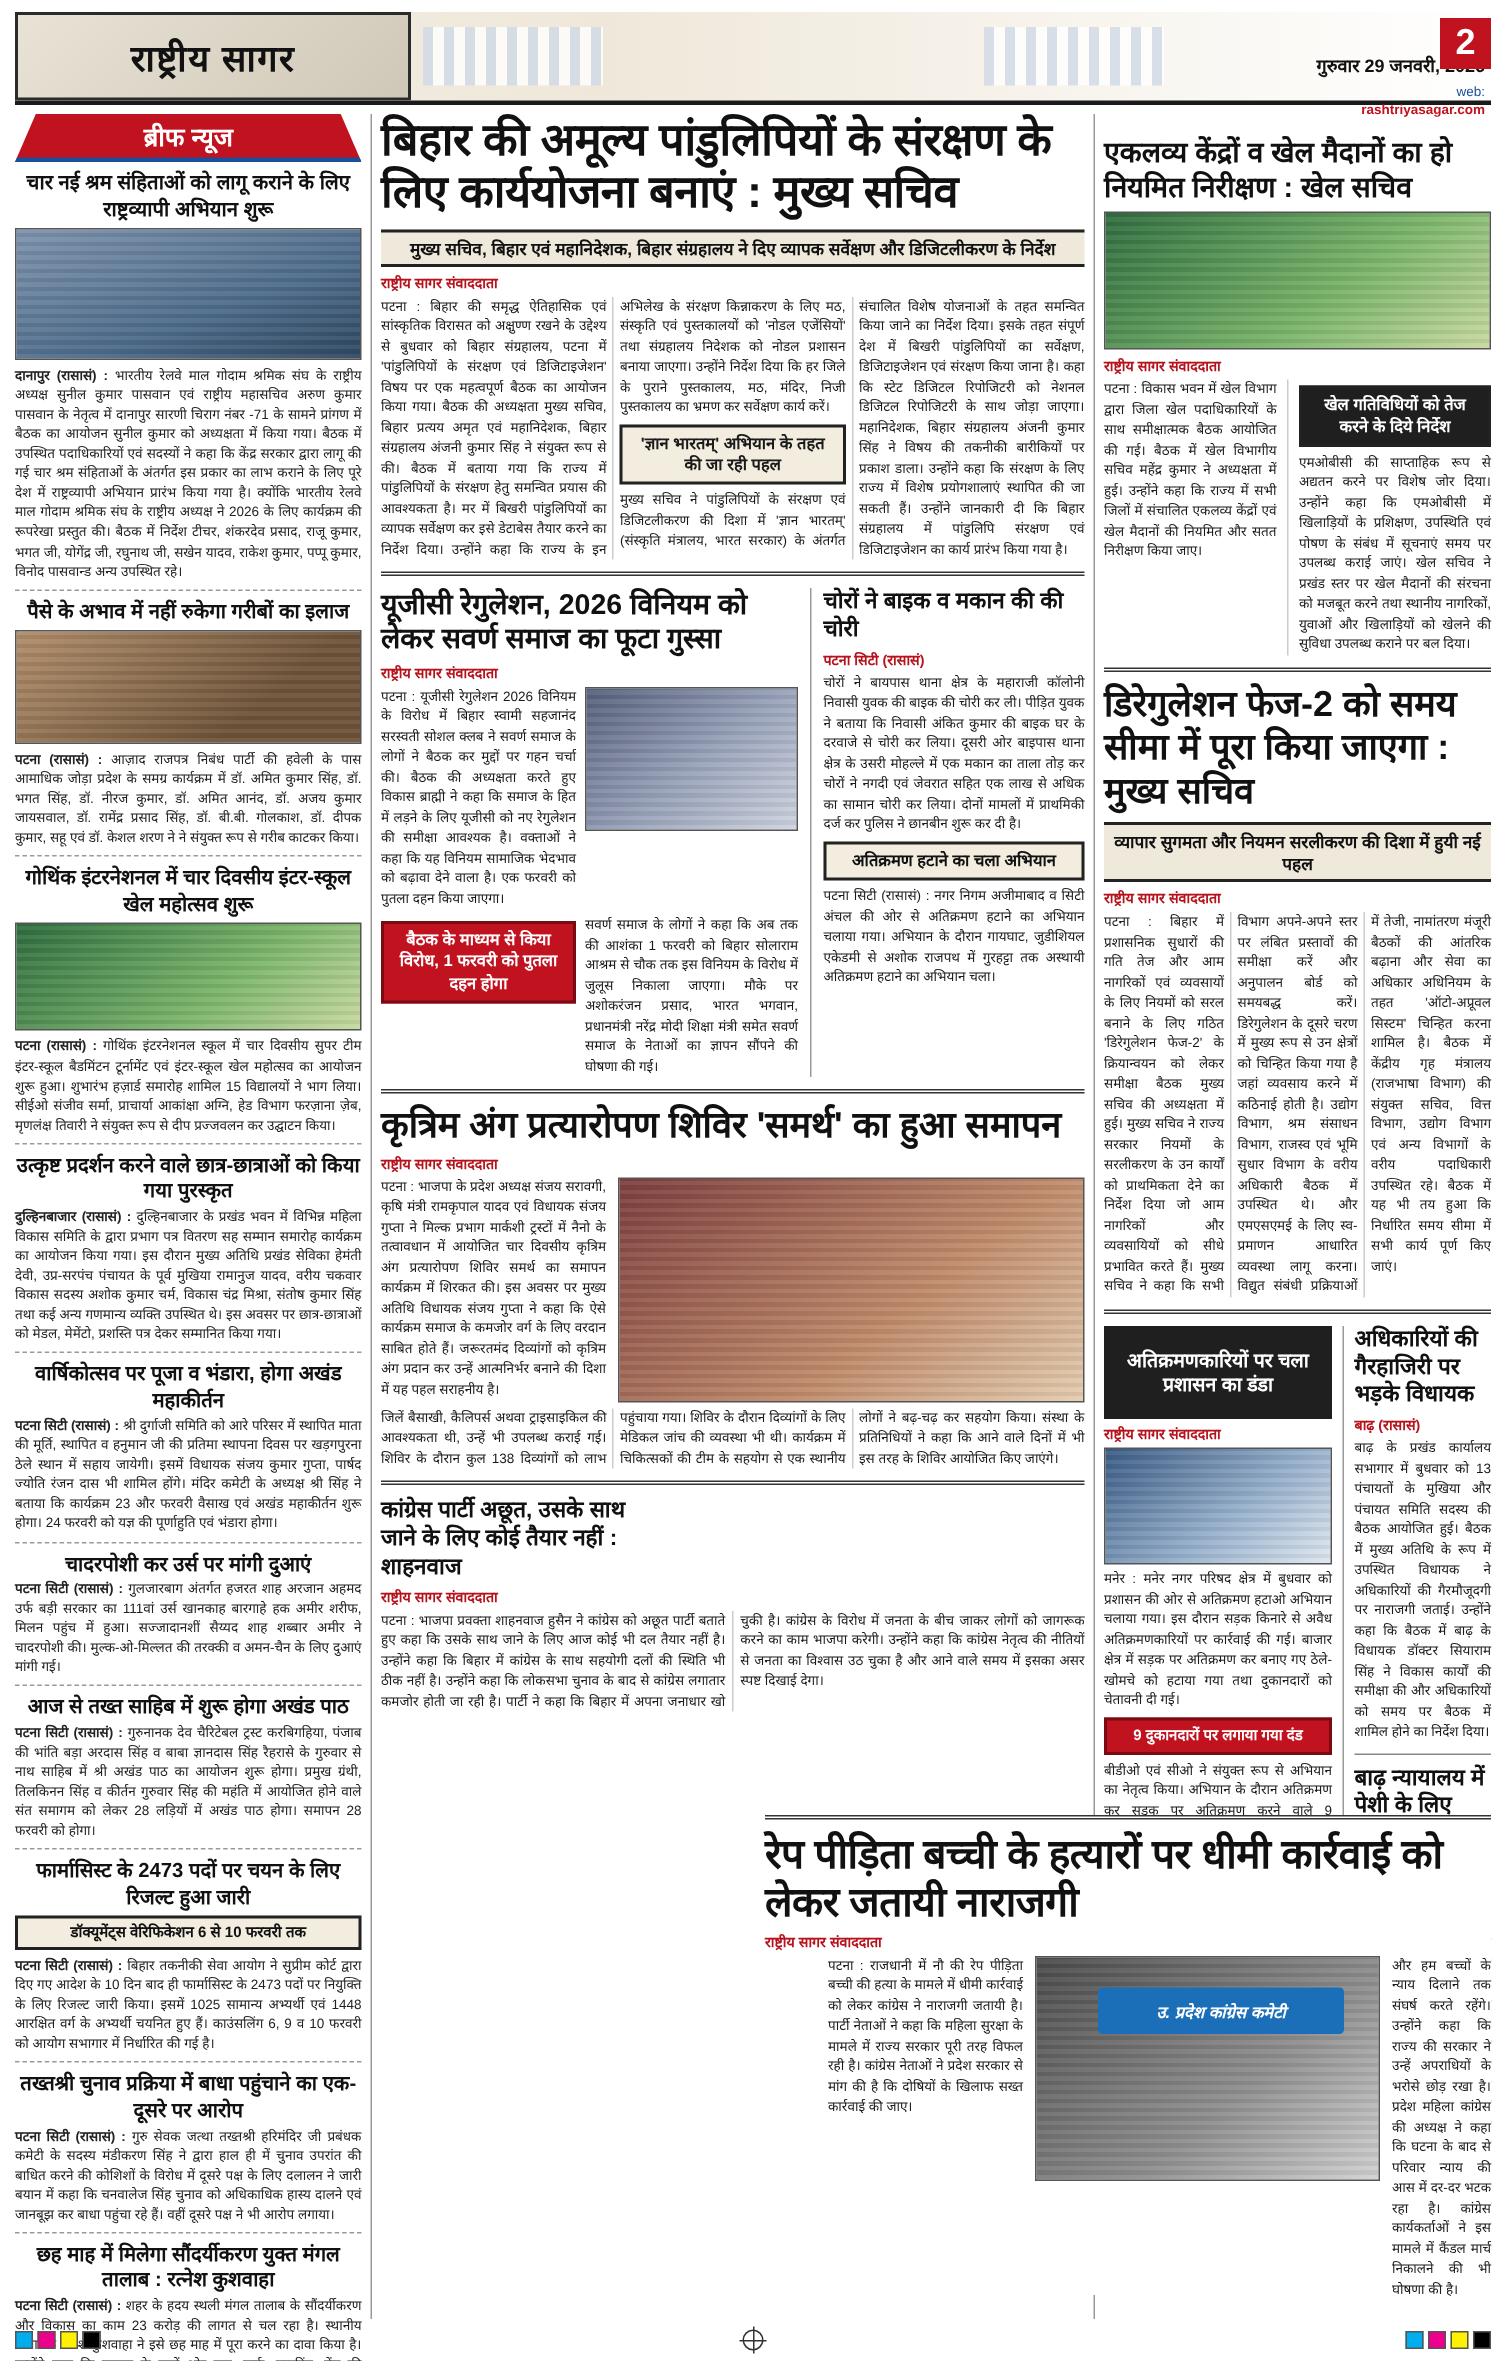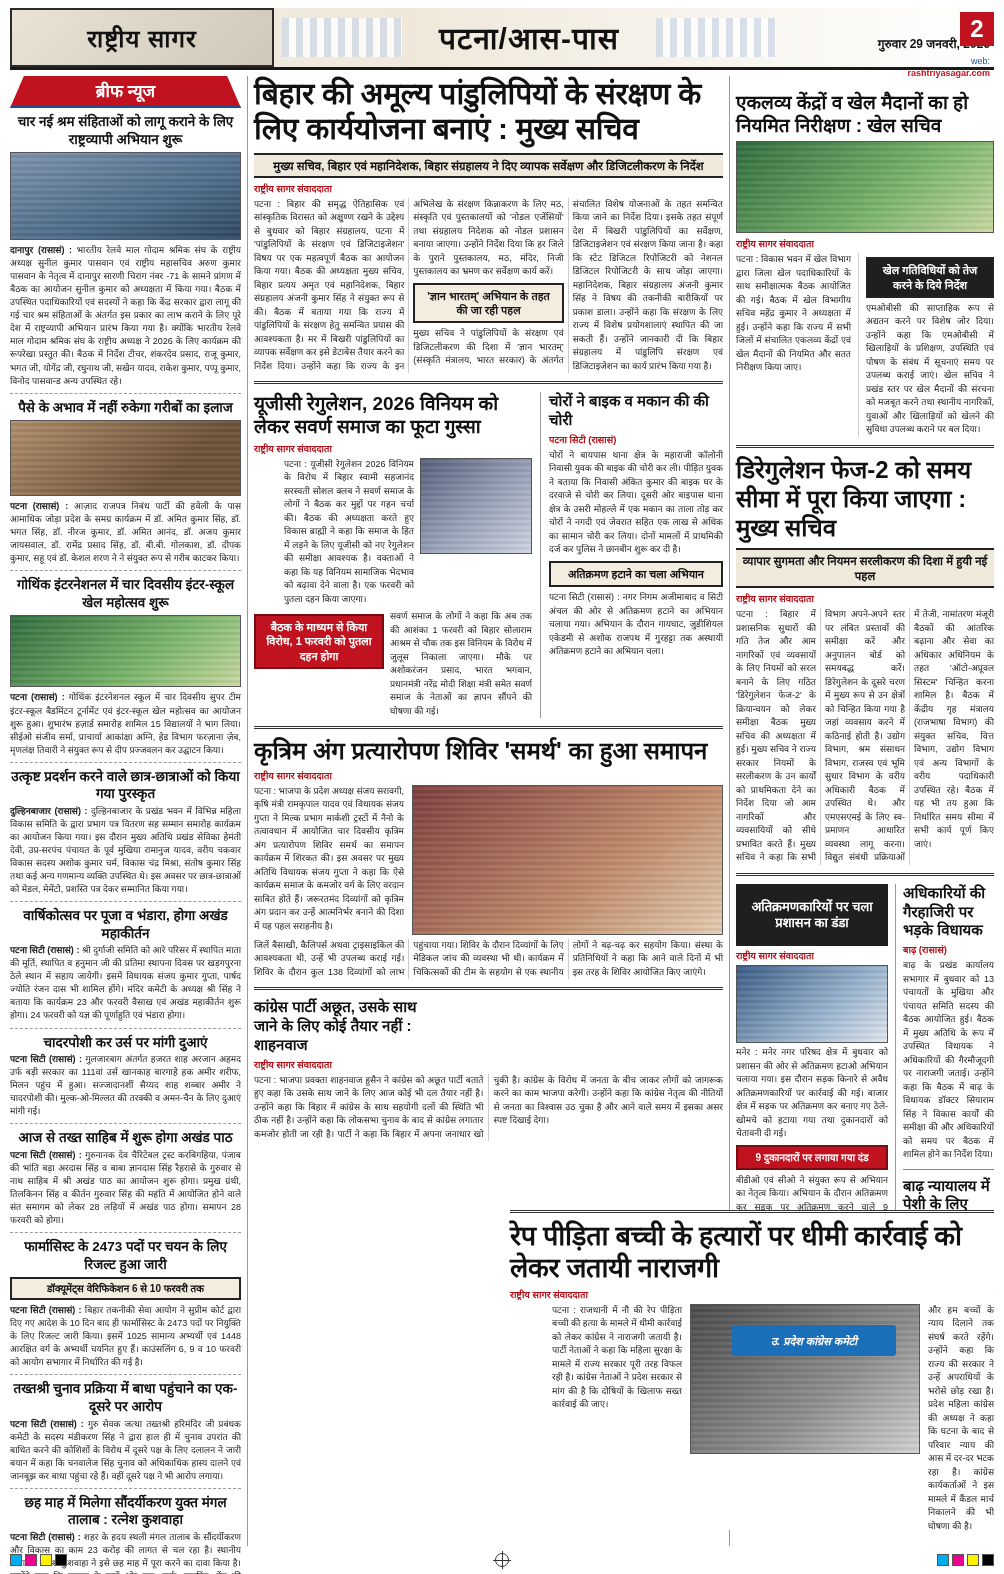--- a/index.html
+++ b/index.html
@@ -112,21 +112,20 @@
 </style>
 </head>
 <body>
 
 <div class="page">
 
   <div class="masthead">
     <div class="logo-box">राष्ट्रीय सागर</div>
     <div class="mast-mid">
       <div class="stripes"></div>
-      <div class="section-title">पटना/आस-पास</div>
       <div class="stripes right"></div>
     </div>
     <div class="mast-right">
       <div class="pagenum">2</div>
       <div class="city">पटना</div>
       <div class="date">गुरुवार 29 जनवरी, 2026</div>
       <div class="web">
         <span>web:</span><br>
         <b>rashtriyasagar.com</b>
       </div>
@@ -237,21 +236,21 @@
           <span>कहा कि स्टेट डिजिटल रिपोजिटरी को नेशनल डिजिटल रिपोजिटरी के साथ जोड़ा जाएगा। महानिदेशक, बिहार संग्रहालय अंजनी कुमार सिंह ने विषय की तकनीकी बारीकियों पर प्रकाश डाला। उन्होंने कहा कि संरक्षण के लिए राज्य में विशेष प्रयोगशालाएं स्थापित की जा सकती हैं। उन्होंने जानकारी दी कि बिहार संग्रहालय में पांडुलिपि संरक्षण एवं डिजिटाइजेशन का कार्य प्रारंभ किया गया है।</span>
         </div>
       </div>
 
       <div class="rule-thick"></div>
 
       <div style="display:flex; gap:8px;">
         <div style="width:278px;">
           <div class="hl-m">यूजीसी रेगुलेशन, 2026 विनियम को लेकर सवर्ण समाज का फूटा गुस्सा</div>
           <div class="byline">राष्ट्रीय सागर संवाददाता</div>
-          <div style="display:flex;gap:6px;margin-left:30px;">
+          <div style="display:flex;gap:6px;">
             <div class="body" style="width:130px;">पटना : यूजीसी रेगुलेशन 2026 विनियम के विरोध में बिहार स्वामी सहजानंद सरस्वती सोशल क्लब ने सवर्ण समाज के लोगों ने बैठक कर मुद्दों पर गहन चर्चा की। बैठक की अध्यक्षता करते हुए विकास ब्राह्मी ने कहा कि समाज के हित में लड़ने के लिए यूजीसी को नए रेगुलेशन की समीक्षा आवश्यक है। वक्ताओं ने कहा कि यह विनियम सामाजिक भेदभाव को बढ़ावा देने वाला है। एक फरवरी को पुतला दहन किया जाएगा।</div>
             <div style="flex:1;">
               <div class="photo p4" style="height:96px;"></div>
             </div>
           </div>
           <div style="display:flex;gap:6px;margin-top:4px;">
             <div style="width:130px;">
               <div class="callout red">बैठक के माध्यम से किया विरोध, 1 फरवरी को पुतला दहन होगा</div>
             </div>
             <div class="body" style="flex:1;">सवर्ण समाज के लोगों ने कहा कि अब तक की आशंका 1 फरवरी को बिहार सोलाराम आश्रम से चौक तक इस विनियम के विरोध में जुलूस निकाला जाएगा। मौके पर अशोकरंजन प्रसाद, भारत भगवान, प्रधानमंत्री नरेंद्र मोदी शिक्षा मंत्री समेत सवर्ण समाज के नेताओं का ज्ञापन सौंपने की घोषणा की गई।</div>

